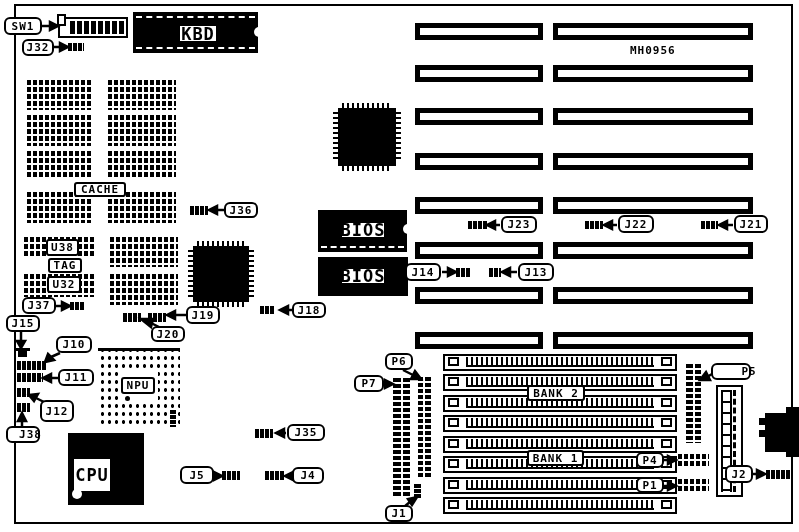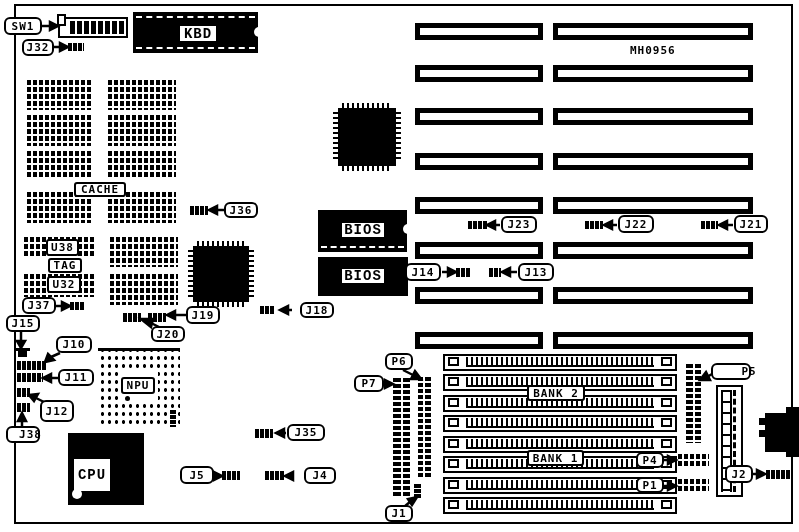--- a/index.html
+++ b/index.html
@@ -8,21 +8,21 @@
   .abs{position:absolute;box-sizing:border-box;}
   
   .board{border:2px solid #000;background:#fff;}
   
   .callout{position:absolute;box-sizing:border-box;background:#fff;border:2px solid #000;
            border-radius:6px;color:#000;font-weight:bold;font-size:11px;letter-spacing:1px;
            display:flex;align-items:center;justify-content:center;z-index:6;white-space:nowrap;}
   .sq{border-radius:3px;}
   
   .chiplabel{position:absolute;box-sizing:border-box;background:#fff;color:#000;font-weight:bold;
-             font-size:14px;letter-spacing:1px;display:flex;align-items:center;justify-content:center;z-index:3;font-family:Liberation Mono, monospace;}
+             font-size:17px;letter-spacing:1px;display:flex;align-items:center;justify-content:center;z-index:3;}
   .plain{position:absolute;color:#000;font-weight:bold;font-size:11px;letter-spacing:1px;z-index:2;}
   
   .chipgrid{background-color:#000;
     background-image:repeating-linear-gradient(90deg,transparent 0 4px,#fff 4px 6px),
                      repeating-linear-gradient(180deg,transparent 0 5px,#fff 5px 7px);}
   
   .pinh{background-color:#000;
     background-image:repeating-linear-gradient(90deg,transparent 0 4px,#fff 4px 5px);}
   .pinv{background-color:#000;
     background-image:repeating-linear-gradient(180deg,transparent 0 4px,#fff 4px 5px);}
@@ -363,26 +363,26 @@
   <div class="callout sq" style="left:46px;top:239px;width:33px;height:17px;">U38</div>
   <div class="callout sq" style="left:48px;top:258px;width:34px;height:15px;">TAG</div>
   <div class="callout sq" style="left:47px;top:276px;width:34px;height:17px;">U32</div>
   <div class="callout" style="left:22px;top:297px;width:34px;height:17px;">J37</div>
   <div class="callout" style="left:6px;top:315px;width:34px;height:17px;">J15</div>
   <div class="callout" style="left:56px;top:336px;width:36px;height:17px;">J10</div>
   <div class="callout" style="left:58px;top:369px;width:36px;height:17px;">J11</div>
   <div class="callout" style="left:40px;top:400px;width:34px;height:22px;">J12</div>
   <div class="callout" style="left:6px;top:426px;width:34px;height:17px;padding-left:15px;">J38</div>
   <div class="callout" style="left:180px;top:466px;width:34px;height:18px;">J5</div>
-  <div class="callout" style="left:304px;top:467px;width:32px;height:17px;">J4</div>
+  <div class="callout" style="left:292px;top:467px;width:32px;height:17px;">J4</div>
   <div class="callout" style="left:287px;top:424px;width:38px;height:17px;">J35</div>
   <div class="callout" style="left:224px;top:202px;width:34px;height:16px;">J36</div>
   <div class="callout" style="left:186px;top:306px;width:34px;height:18px;">J19</div>
   <div class="callout" style="left:151px;top:326px;width:34px;height:16px;">J20</div>
-  <div class="callout" style="left:292px;top:302px;width:34px;height:16px;margin-left:8px;">J18</div>
+  <div class="callout" style="left:292px;top:302px;width:34px;height:16px;">J18</div>
   <div class="callout" style="left:501px;top:216px;width:36px;height:17px;">J23</div>
   <div class="callout" style="left:618px;top:215px;width:36px;height:18px;">J22</div>
   <div class="callout" style="left:734px;top:215px;width:34px;height:18px;">J21</div>
   <div class="callout" style="left:405px;top:263px;width:36px;height:18px;">J14</div>
   <div class="callout" style="left:518px;top:263px;width:36px;height:18px;">J13</div>
   <div class="callout sq" style="left:527px;top:385px;width:58px;height:16px;">BANK 2</div>
   <div class="callout sq" style="left:527px;top:450px;width:57px;height:16px;">BANK 1</div>
   <div class="callout" style="left:354px;top:375px;width:30px;height:17px;">P7</div>
   <div class="callout" style="left:385px;top:353px;width:28px;height:17px;">P6</div>
   <div class="callout" style="left:711px;top:363px;width:29px;height:17px;padding-left:36px;">P5</div>

